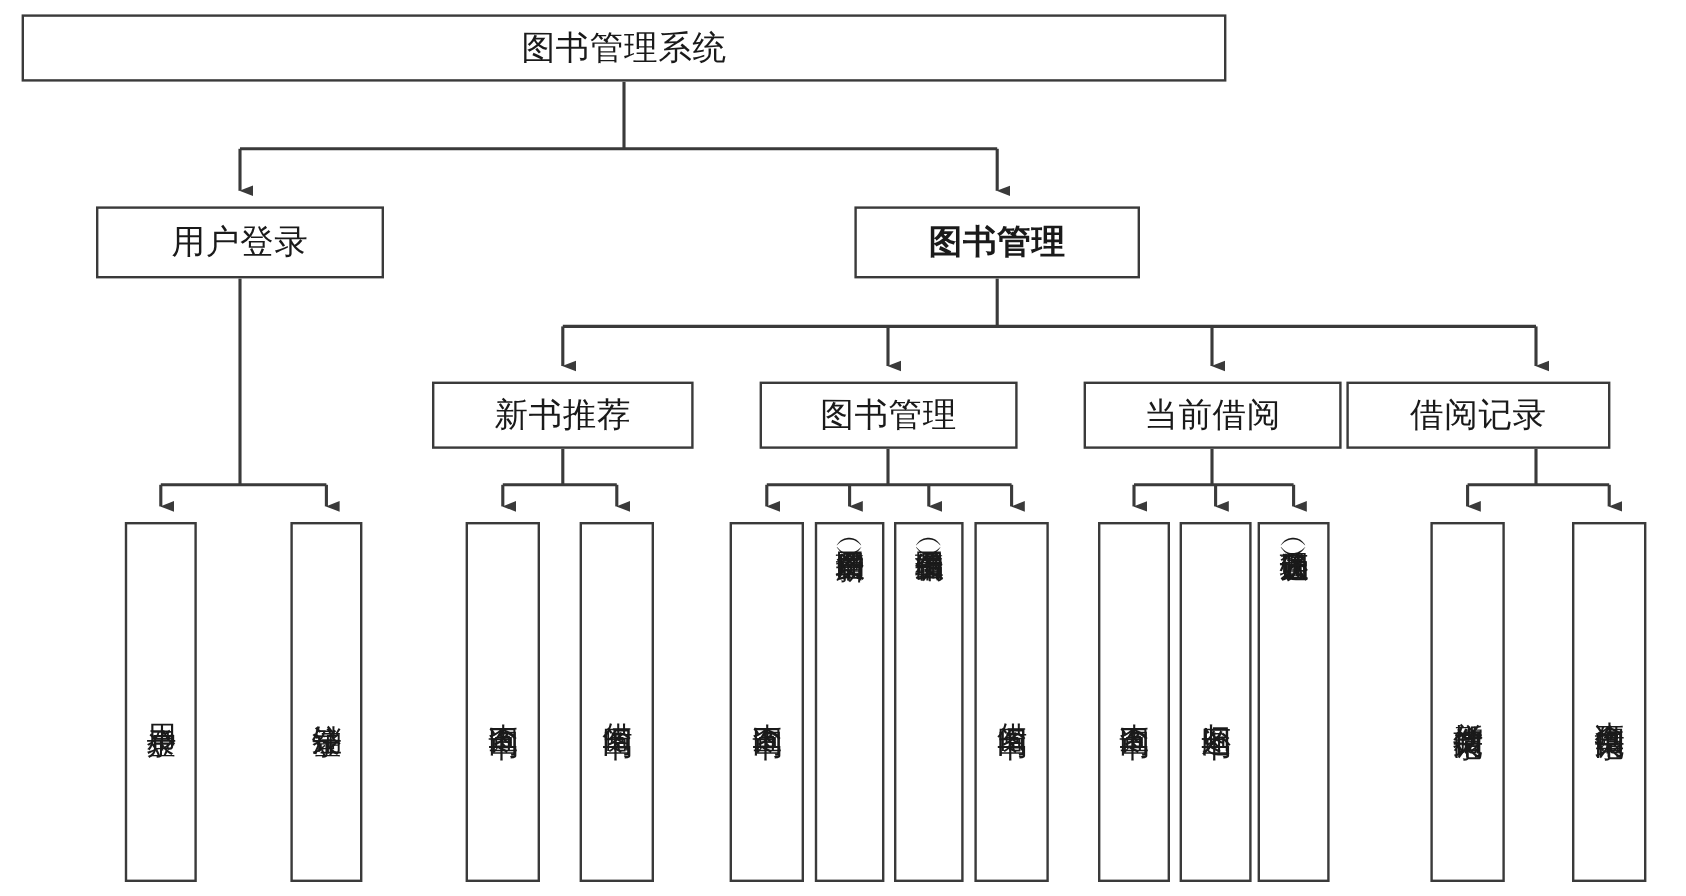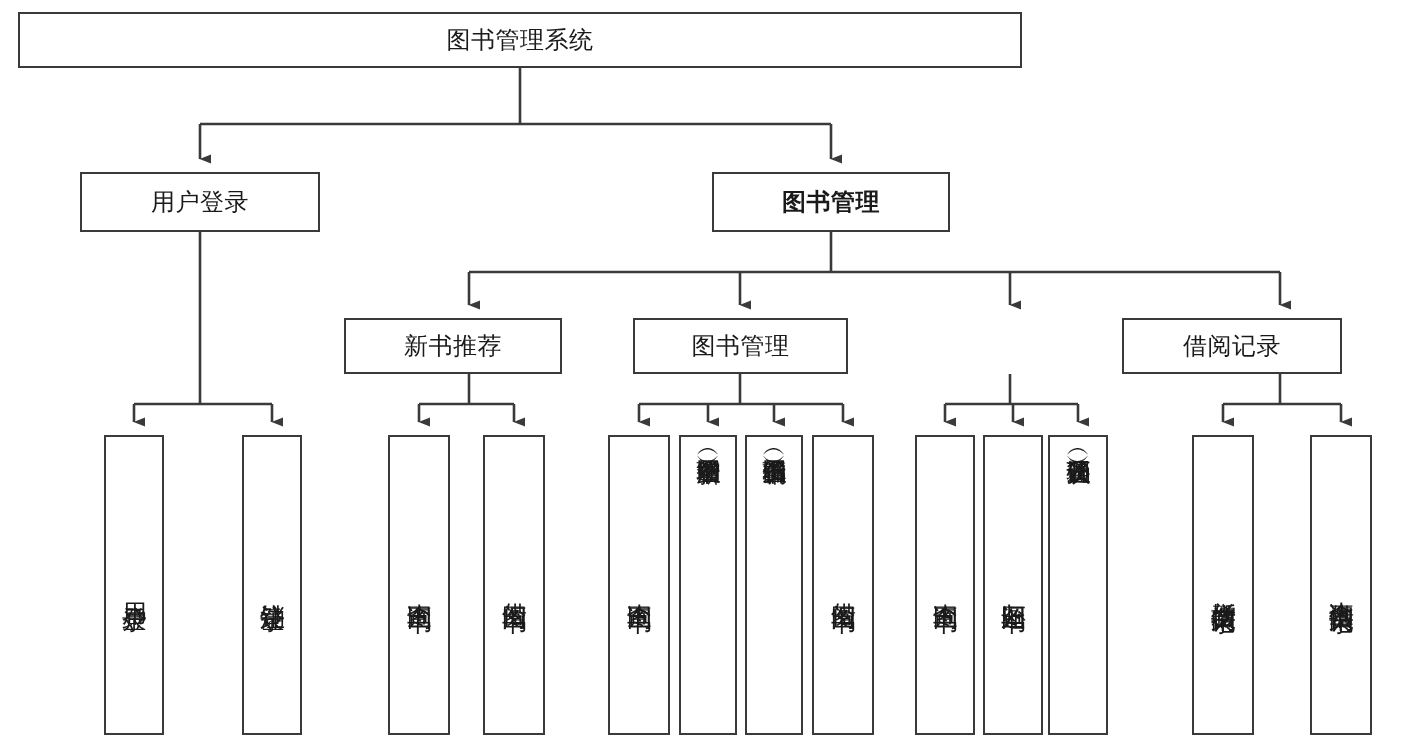--- a/index.html
+++ b/index.html
@@ -37,21 +37,21 @@
     z-index: 2;
   }
   .node-label {
     display: block;
     line-height: 1.12;
     letter-spacing: 0.5px;
     white-space: nowrap;
   }
   .node.horizontal .node-label {
     writing-mode: horizontal-tb;
-    font-size: 24px;
+    font-size: 28px;
   }
   .node.vertical {
     align-items: flex-start;
     justify-content: center;
     padding-top: 4px;
   }
   .node.vertical .node-label {
     writing-mode: vertical-rl;
     text-orientation: upright;
     font-size: 25px;
@@ -128,25 +128,28 @@
     <span class="node-label">图书管理系统</span>
   </div>
 
   <div class="node horizontal" id="node-l1-0" style="left: 80px; top: 172px; width: 240px; height: 60px;">
     <span class="node-label">用户登录</span>
   </div>
   <div class="node horizontal" id="node-l1-1" style="left: 712px; top: 172px; width: 238px; height: 60px; font-weight: bold;">
     <span class="node-label">图书管理</span>
   </div>
 
-  <div class="node horizontal" id="node-l2-0" style="left: 344px; top: 318px; width: 218px; height: 56px;">
+  <div class="node horizontal" id="node-l2-0" style="left: 360px; top: 318px; width: 218px; height: 56px;">
     <span class="node-label">新书推荐</span>
   </div>
   <div class="node horizontal" id="node-l2-1" style="left: 633px; top: 318px; width: 215px; height: 56px;">
     <span class="node-label">图书管理</span>
+  </div>
+  <div class="node horizontal" id="node-l2-2" style="left: 903px; top: 318px; width: 215px; height: 56px;">
+    <span class="node-label">当前借阅</span>
   </div>
   <div class="node horizontal" id="node-l2-3" style="left: 1122px; top: 318px; width: 220px; height: 56px;">
     <span class="node-label">借阅记录</span>
   </div>
 
   <div id="leaf-container">
       <div class="node vertical centered" id="node-leaf-0" style="left: 104px; top: 435px; width: 60px; height: 300px;">
         <span class="node-label">用户登录</span>
       </div>
       <div class="node vertical centered" id="node-leaf-1" style="left: 242px; top: 435px; width: 60px; height: 300px;">

